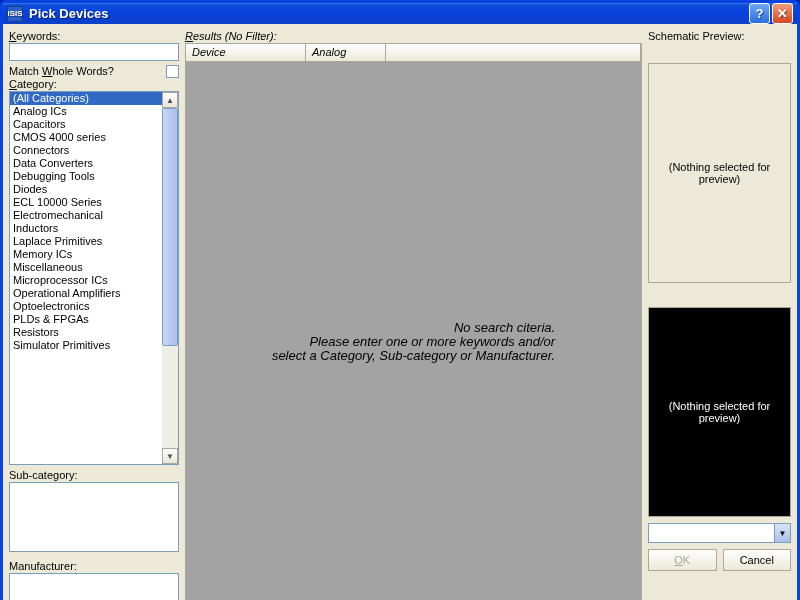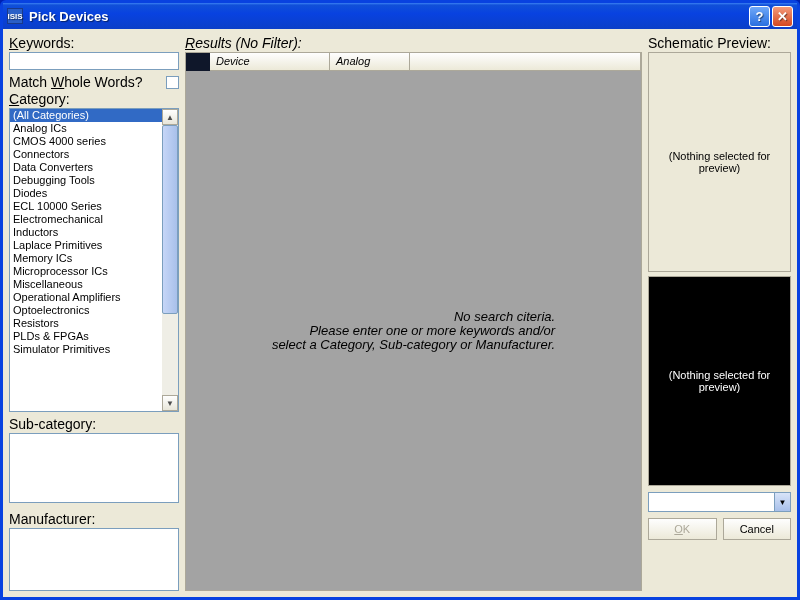--- a/index.html
+++ b/index.html
@@ -63,21 +63,21 @@
       flex: 1;
       display: flex;
       padding: 6px;
       gap: 6px;
       background: #ece9d8;
     }
     .left-col { width: 170px; display: flex; flex-direction: column; }
     .mid-col { flex: 1; display: flex; flex-direction: column; font-style: italic; }
     .right-col { width: 143px; display: flex; flex-direction: column; }
     .field-label {
-      font-size: 14px;
+      font-size: 11px;
       margin-bottom: 1px;
       color: #000;
     }
     .field-label .u { text-decoration: underline; }
     .text-input {
       width: 100%;
       height: 18px;
       border: 1px solid #7b9ebd;
       background: #fff;
       padding: 1px 3px;
@@ -94,21 +94,21 @@
       width: 13px; height: 13px;
       background: #fff;
       border: 1px solid #7b9ebd;
     }
     .listbox {
       border: 1px solid #7b9ebd;
       background: #fff;
       overflow: hidden;
       position: relative;
     }
-    .category-box { height: 304px; }
+    .category-box { height: 374px; }
     .subcat-box { flex: 1; min-height: 70px; margin-bottom: 4px;}
     .manuf-box { flex: 1; min-height: 50px; }
     .listbox-inner {
       position: absolute;
       left: 0; top: 0; bottom: 0;
       right: 16px;
       overflow: hidden;
     }
     .list-item {
       padding: 0 3px;
@@ -145,22 +145,21 @@
       left: 0; right: 0; top: 0;
       height: 70%;
       background: linear-gradient(to right, #c6d6f7, #a8c0ea);
       border: 1px solid #7b9ebd;
       border-radius: 2px;
     }
     .results-header {
       display: flex;
       border: 1px solid #aca899;
       border-bottom: none;
-      background: #0f172a;
-      padding-left: 24px;
+      background: #be185d;
     }
     .col-header {
       padding: 2px 6px;
       border-right: 1px solid #aca899;
       border-bottom: 1px solid #aca899;
       background: linear-gradient(to bottom, #fefefe, #ece9d8);
       font-size: 11px;
       height: 18px;
     }
     .col-device { width: 120px; }
@@ -179,20 +178,21 @@
       font-size: 13px;
       line-height: 14px;
     }
     .preview-box {
       border: 1px solid #aca899;
       display: flex;
       align-items: center;
       justify-content: center;
       text-align: center;
       font-size: 11px;
+      margin-top: 20px;
     }
     .schematic-box {
       height: 220px;
       background: #ece9d8;
       color: #000;
     }
     .pcb-box {
       height: 210px;
       background: #000;
       color: #fff;
@@ -250,36 +250,37 @@
       <div class="match-row">
         <span class="field-label">Match <span class="u">W</span>hole Words?</span>
         <span class="checkbox"></span>
       </div>
 
       <div class="field-label"><span class="u">C</span>ategory:</div>
       <div class="listbox category-box">
         <div class="listbox-inner" id="category-list">
             <div class="list-item selected">(All Categories)</div>
             <div class="list-item">Analog ICs</div>
+            <div class="list-item">Capacitors</div>
             <div class="list-item">CMOS 4000 series</div>
             <div class="list-item">Connectors</div>
             <div class="list-item">Data Converters</div>
             <div class="list-item">Debugging Tools</div>
             <div class="list-item">Diodes</div>
             <div class="list-item">ECL 10000 Series</div>
             <div class="list-item">Electromechanical</div>
             <div class="list-item">Inductors</div>
             <div class="list-item">Laplace Primitives</div>
             <div class="list-item">Memory ICs</div>
+            <div class="list-item">Miscellaneous</div>
             <div class="list-item">Microprocessor ICs</div>
-            <div class="list-item">Miscellaneous</div>
             <div class="list-item">Operational Amplifiers</div>
             <div class="list-item">Optoelectronics</div>
+            <div class="list-item">PLDs &amp; FPGAs</div>
             <div class="list-item">Resistors</div>
-            <div class="list-item">PLDs &amp; FPGAs</div>
             <div class="list-item">Simulator Primitives</div>
           </div>
         <div class="scrollbar">
           <div class="sb-btn">▲</div>
           <div class="sb-track">
               <div class="sb-thumb"></div>
             </div>
           <div class="sb-btn">▼</div>
         </div>
       </div>

